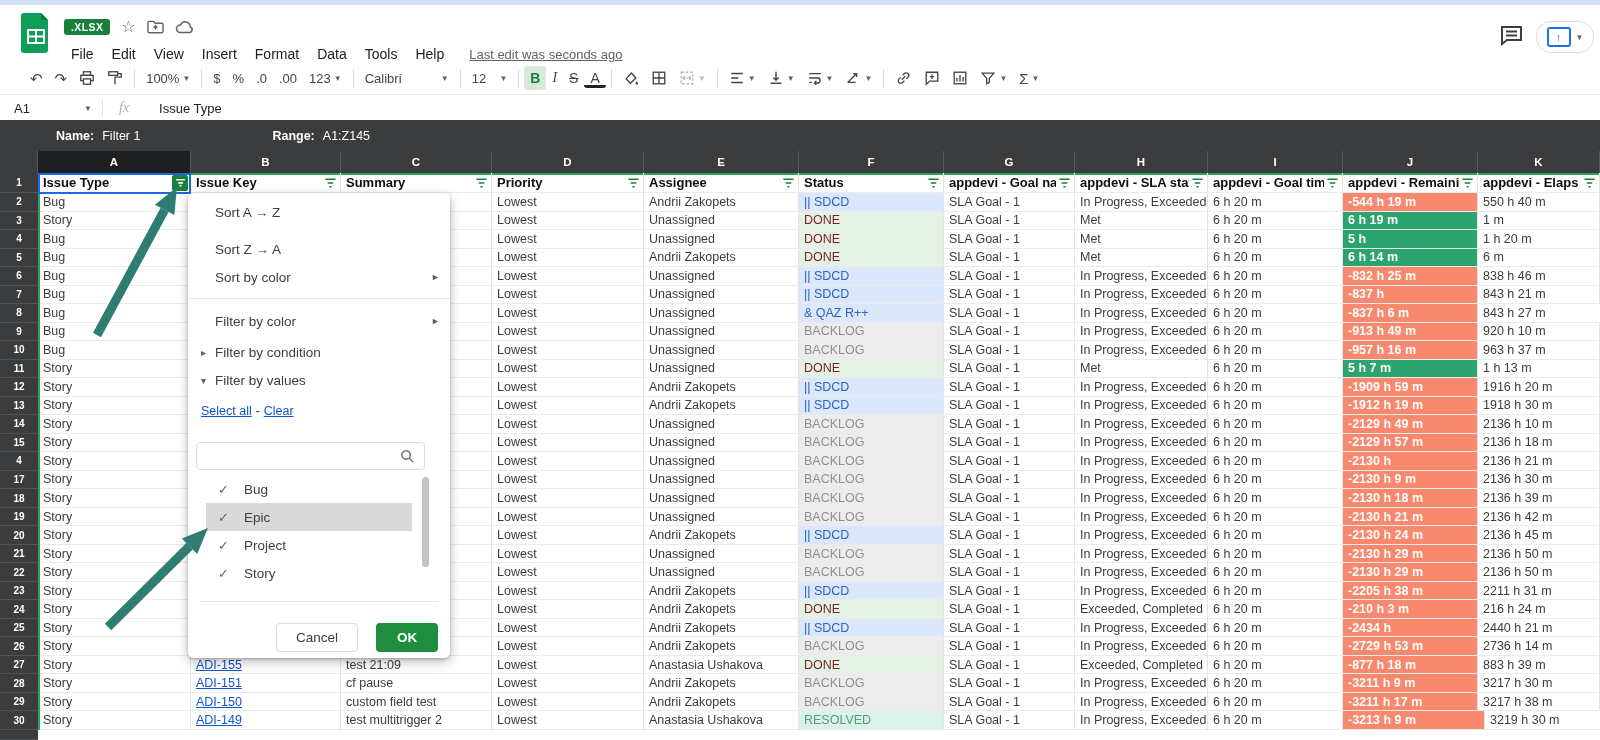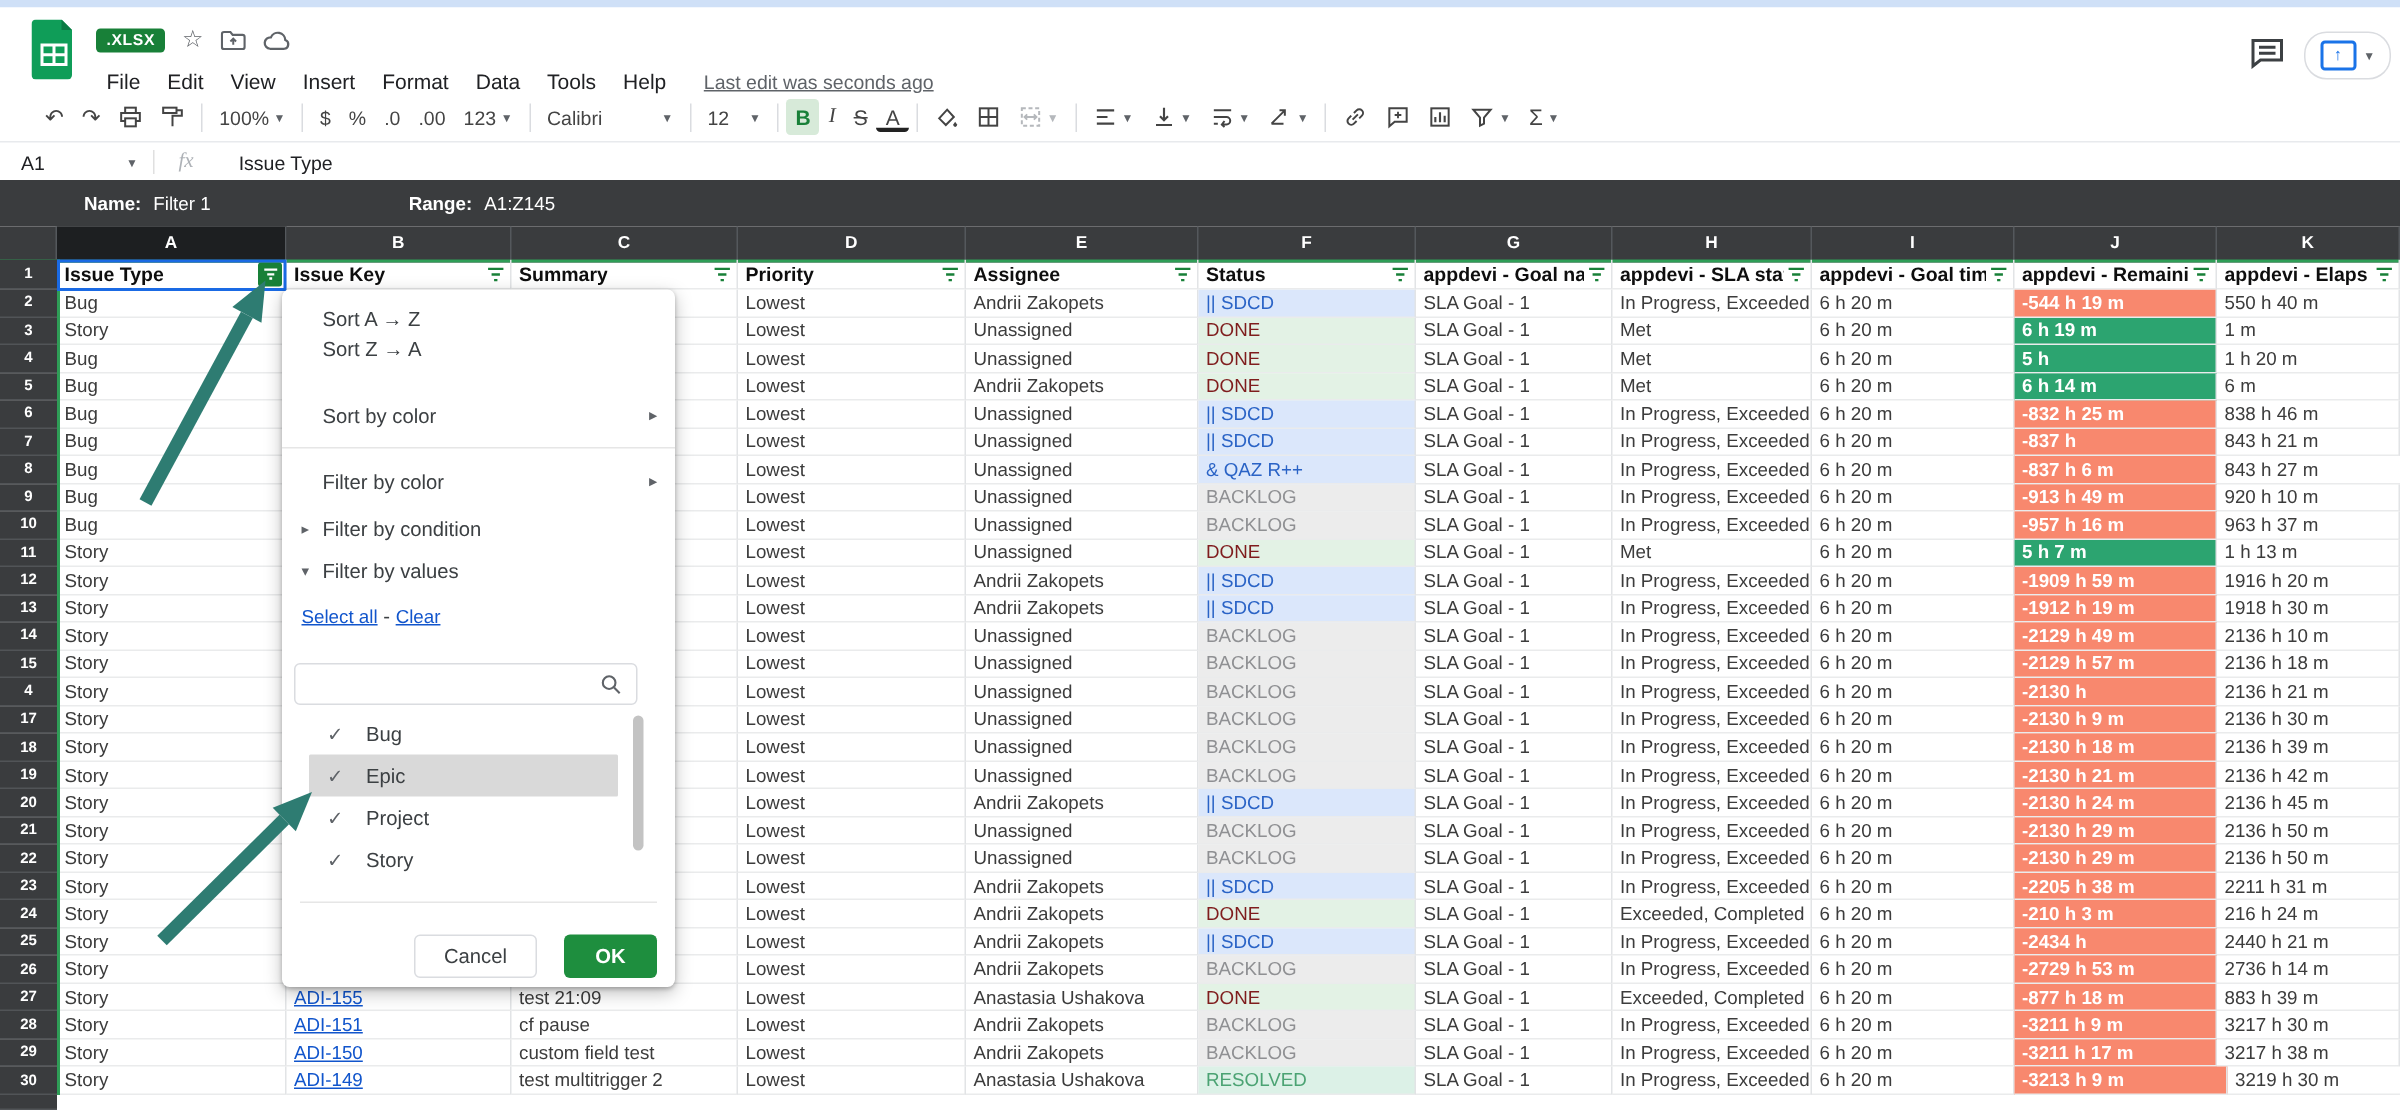--- a/index.html
+++ b/index.html
@@ -816,21 +816,21 @@
       <div class="cell rem-neg" style="width: 142px;">-3213 h 9 m</div>
       <div class="cell" style="width: 122px; text-align: right;">3219 h 30 m</div>
     </div>
     <div class="gut" style="height: 9.92px;"></div>
   </div>
 <div id="rangeleft" class="abs"></div>
 <div id="a1sel" class="abs"></div>
 
 <div id="fmenu" class="abs">
   <div class="mi" style="top:12px">Sort A → Z</div>
-  <div class="mi" style="top:32px">Sort Z → A</div>
+  <div class="mi" style="top:49px">Sort Z → A</div>
   <div class="mi" style="top:77px">Sort by color</div>
   <span class="subarrow" style="top:79px">►</span>
   <div class="mdiv" style="top:105px"></div>
   <div class="mi" style="top:121px">Filter by color</div>
   <span class="subarrow" style="top:123px">►</span>
   <span class="lcaret" style="top:154px">▸</span>
   <div class="mi" style="top:152px">Filter by condition</div>
   <span class="lcaret" style="top:182px">▾</span>
   <div class="mi" style="top:180px">Filter by values</div>
   <div class="mi" style="top:210px;left:13px">

